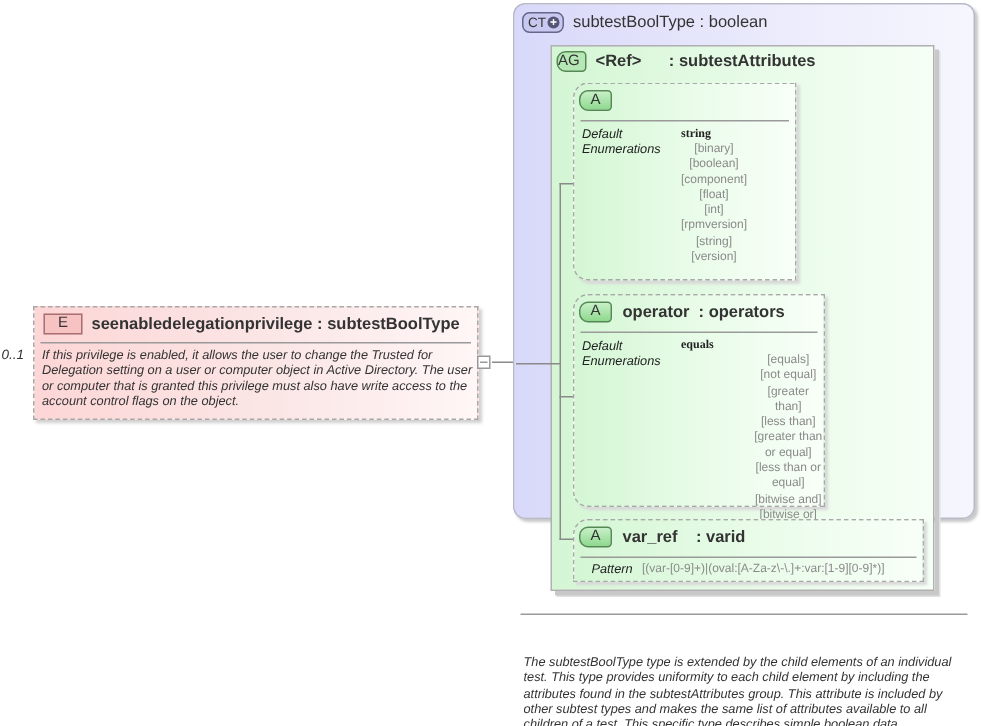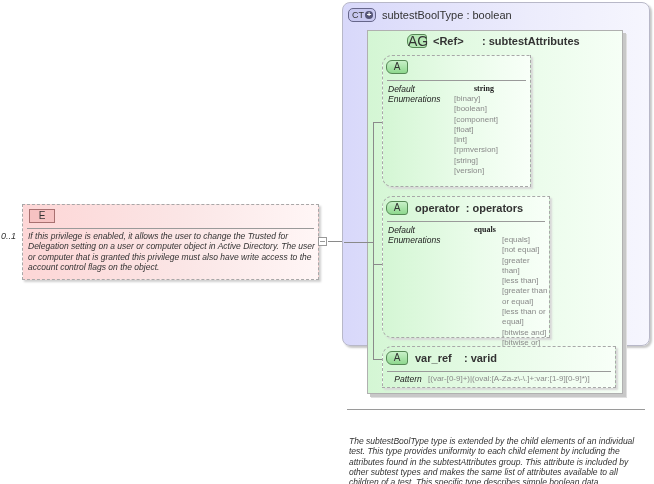--- a/index.html
+++ b/index.html
@@ -56,58 +56,59 @@
   
   .ag-box {
     position: absolute; left: 24px; top: 27px; width: 256px; height: 364px;
     border: 1px solid #b0b0b0;
     background: linear-gradient(to right, #d4f6d4 0%, #e8fbe8 55%, #f6fff6 100%);
     box-shadow: 3px 3px 0 #c8c8c8, 4px 4px 0 #e0e0e0;
   }
   .ag-header { position: absolute; left: 3px; top: 3px; display: flex; align-items: center; }
   .badge-ag {
     width: 20px; height: 14px; border: 1px solid #558855; border-radius: 6px 3px 3px 6px;
-    background: #b6e8b6; font-size: 14px; line-height: 12px; text-align: right; color: #333; margin-left: 36px;
+    background: #b6e8b6; font-size: 10px; line-height: 12px; text-align: left; color: #333;
   }
   .ag-title { margin-left: 6px; font-size: 11px; font-weight: bold; color: #333; white-space: pre; }
 
   
   .attr-box {
     position: absolute; border: 1px dashed #a8a8a8;
     background: linear-gradient(to right, #d4f6d4 0%, #eafcea 55%, #f8fff8 100%);
     border-radius: 10px 0 0 0;
     box-shadow: 2px 2px 2px #d8d8d8;
   }
   .attr-box.cut { border-radius: 10px 0 0 10px; }
   .attr-header { position: absolute; left: 3px; top: 4px; display: flex; align-items: center; }
   .badge-a {
     width: 22px; height: 14px; border: 1px solid #558855; border-radius: 6px 3px 3px 6px;
     background: linear-gradient(#c8f0c8, #8ed88e); font-size: 10px; line-height: 12px; text-align: center; color: #333;
   }
   .attr-title { margin-left: 7px; font-size: 11px; font-weight: bold; color: #333; white-space: pre; }
   .attr-sep { position: absolute; left: 4px; right: 4px; top: 24px; border-top: 1px solid #9a9a9a; }
   .props { position: absolute; left: 5px; top: 28px; font-size: 8.5px; line-height: 10.3px; }
-  .prop-row { display: flex; gap: 20px; }
+  .prop-row { display: flex; }
   .prop-label { width: 66px; font-style: italic; color: #222; }
   .prop-val { color: #222; font-weight: bold; font-size: 8px; font-family: Liberation Serif, serif; }
-  .enum-list { position: absolute; font-size: 8px; line-height: 10.3px; color: #8a8a8a; }
+  .enum-list { position: absolute; font-size: 8px; line-height: 10.3px; color: #8a8a8a; text-align: center; }
 
   .ct-sep { position: absolute; left: 4px; right: 4px; top: 406px; border-top: 1px solid #9a9a9a; }
   .ct-desc {
     position: absolute; left: 6px; top: 433px; width: 298px;
     font-size: 8.5px; font-style: italic; line-height: 10.3px; color: #333;
   }
 </style>
 </head>
 <body>
 
 <div class="occurs">0..1</div>
 <div class="elem-box">
   <div class="elem-header">
     <div class="badge-e">E</div>
+    <div class="elem-title">seenabledelegationprivilege  : subtestBoolType</div>
   </div>
   <div class="elem-sep"></div>
   <div class="elem-desc">If this privilege is enabled, it allows the user to change the Trusted for Delegation setting on a user or computer object in Active Directory. The user or computer that is granted this privilege must also have write access to the account control flags on the object.</div>
 </div>
 <div class="collapse-btn"></div>
 <div class="line" style="left:328px; top:241px; width:14px; height:1px;"></div>
 
 <div class="ct-box">
   <div class="ct-header">
     <div class="badge-ct">

